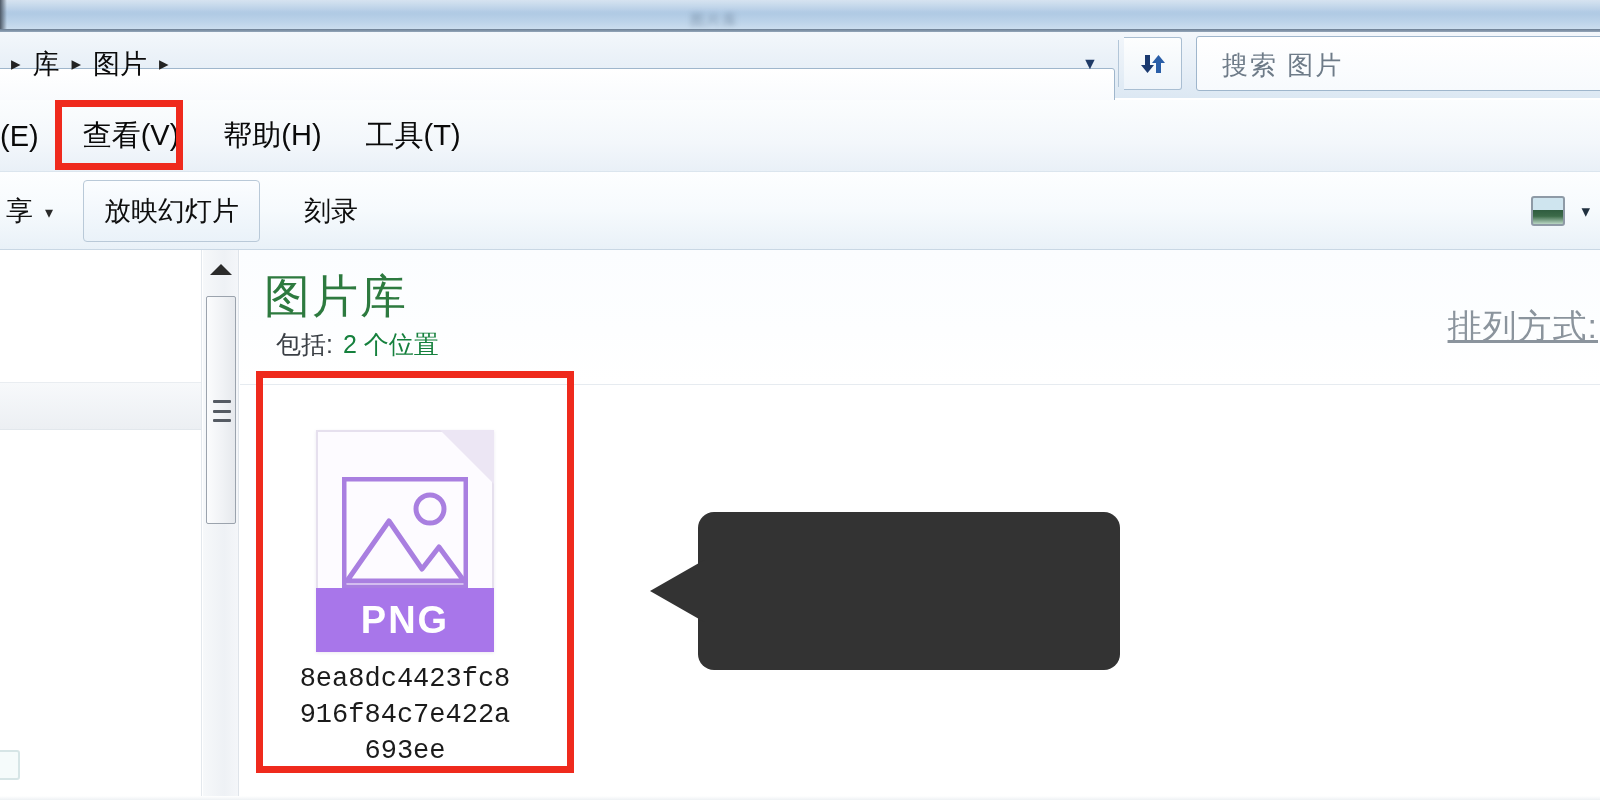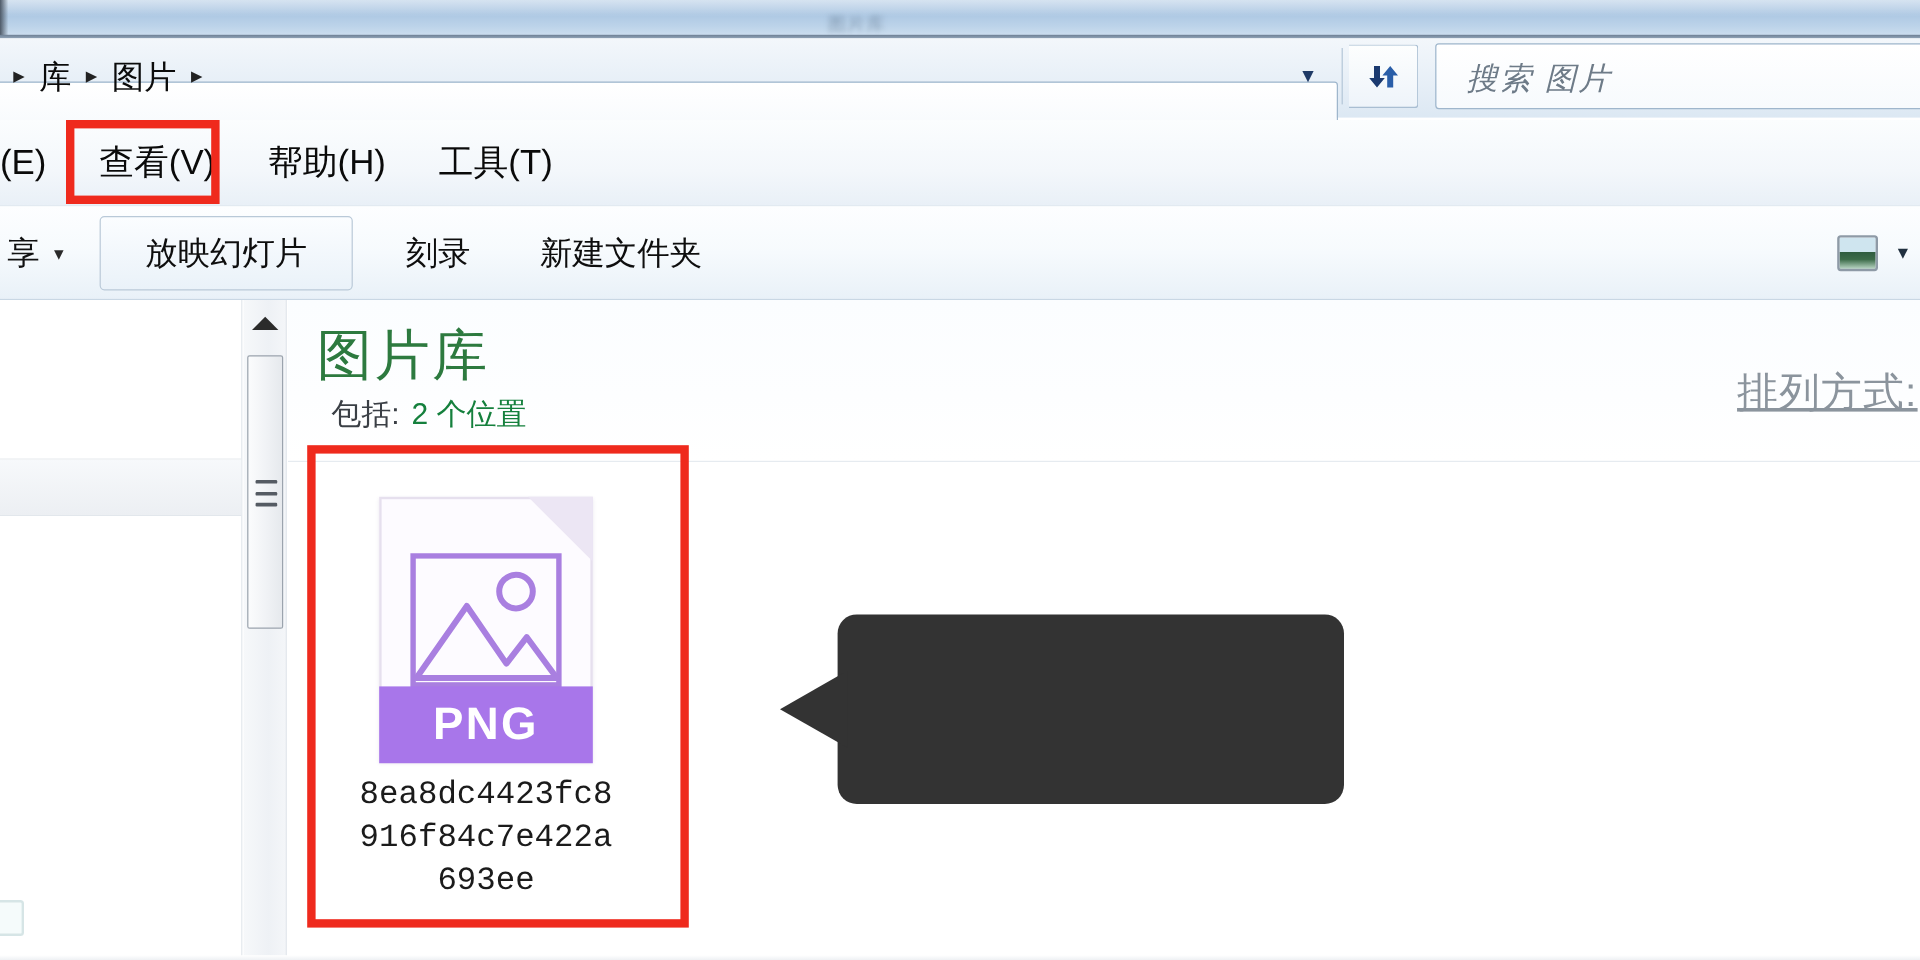--- a/index.html
+++ b/index.html
@@ -130,21 +130,20 @@
     width: 420px; height: 55px;
     background: linear-gradient(180deg, #ffffff, #f7fafd);
     border: 1px solid #9fb6cc;
     border-radius: 3px;
     box-sizing: border-box;
   }
   .search-placeholder {
     position: absolute;
     left: 1222px; top: 48px;
     font-size: 26px;
-    font-style: italic;
     color: #6e7b88;
     white-space: nowrap;
     letter-spacing: 2px;
   }
 
   
   .menubar {
     position: absolute;
     left: 0; top: 100px;
     width: 1600px; height: 72px;
@@ -189,21 +188,21 @@
   }
   .tb-text { padding: 0 6px; cursor: default; }
   .tb-caret {
     font-size: 16px;
     color: #2a2a2a;
     padding: 0 8px 0 6px;
     transform: translateY(1px);
   }
   .tb-button {
     margin-left: 22px;
-    padding: 12px 37px;
+    padding: 12px 20px;
     border: 1px solid #b9c9d8;
     border-radius: 4px;
     background: linear-gradient(180deg, #fbfdff, #eaf2f9);
     color: #0e0e0e;
     font-size: 27px;
     text-align: center;
   }
   .tb-plain {
     margin-left: 30px;
     padding: 10px 14px;
@@ -357,21 +356,21 @@
     position: absolute;
     left: 32px; top: 150px;
     width: 266px;
     display: flex;
     flex-direction: column;
     align-items: center;
   }
   .png-icon {
     position: relative;
     width: 178px; height: 222px;
-    margin-top: 14px;
+    margin-top: 30px;
   }
   .png-page {
     position: absolute;
     left: 0; top: 0;
     width: 178px; height: 222px;
     background: #fdfbff;
     border: 2px solid #e6e0ee;
     box-sizing: border-box;
     box-shadow: 0 1px 3px rgba(120,100,150,.14);
   }
@@ -510,21 +509,20 @@
     <span class="menu-item">帮助(H)</span>
     <span class="menu-item">工具(T)</span>
   </div>
 
   <div class="toolbar"></div>
   <div class="tb-left">
     <span class="tb-text">享</span>
     <span class="tb-caret">▾</span>
     <span class="tb-button">放映幻灯片</span>
     <span class="tb-plain">刻录</span>
-    <span class="tb-plain">新建文件夹</span>
   </div>
   <div class="tb-right">
     <span class="viewmode-icon"></span>
     <span class="viewmode-caret">▾</span>
   </div>
 
   <div class="navpane">
     <div class="nav-ghost-row"></div>
     <div class="nav-ghost-glyph"></div>
   </div>

